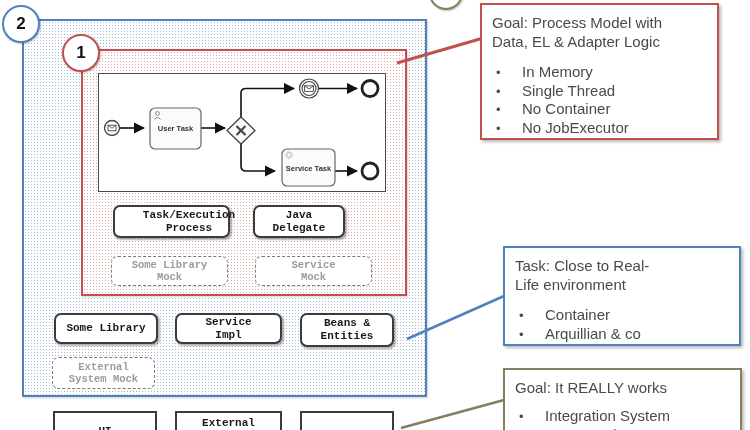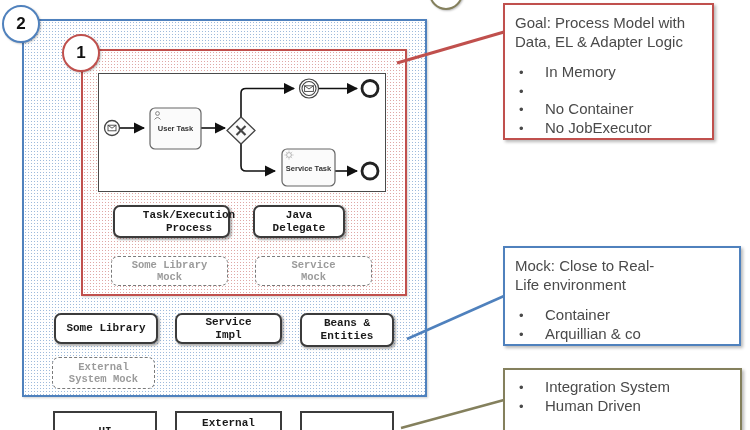--- a/index.html
+++ b/index.html
@@ -159,58 +159,62 @@
     <div>External</div>
   </div>
   <div class="plainbox" style="left:300px;top:411px;width:94px;height:40px;"></div>
 
   <svg class="connectors" width="750" height="430">
     <line x1="397" y1="63" x2="504" y2="32" stroke-width="3" stroke="#C0504D"></line>
     <line x1="407" y1="339" x2="504" y2="296" stroke-width="2.5" stroke="#4F81BD"></line>
     <line x1="401" y1="428" x2="504" y2="400" stroke-width="2.5" stroke="#84805D"></line>
   </svg>
 
-  <div class="callout red" style="left:503px;top:3px;width:211px;height:137px;">
+  <div class="callout red" style="left:480px;top:3px;width:239px;height:137px;">
     <div class="title">
       <div>Goal: Process Model with</div>
       <div>Data, EL &amp; Adapter Logic</div>
     </div>
     <div class="bullet">
       <span class="dot"></span>
       <span>In Memory</span>
     </div>
     <div class="bullet">
       <span class="dot"></span>
+      <span>Single Thread</span>
     </div>
     <div class="bullet">
       <span class="dot"></span>
       <span>No Container</span>
     </div>
     <div class="bullet">
       <span class="dot"></span>
       <span>No JobExecutor</span>
     </div>
   </div>
 
   <div class="callout blue" style="left:503px;top:246px;width:238px;height:100px;">
     <div class="title">
-      <div>Mock: Close to Real-</div>
+      <div>Task: Close to Real-</div>
       <div>Life environment</div>
     </div>
     <div class="bullet">
       <span class="dot"></span>
       <span>Container</span>
     </div>
     <div class="bullet">
       <span class="dot"></span>
       <span>Arquillian &amp; co</span>
     </div>
   </div>
 
   <div class="callout olive" style="left:503px;top:368px;width:239px;height:92px;">
+    <div class="title" style="margin-bottom:10px;">
+      <div>Goal: It REALLY works</div>
+    </div>
     <div class="bullet">
       <span class="dot"></span>
       <span>Integration System</span>
     </div>
     <div class="bullet">
       <span class="dot"></span>
       <span>Human Driven</span>
     </div>
   </div>
 

